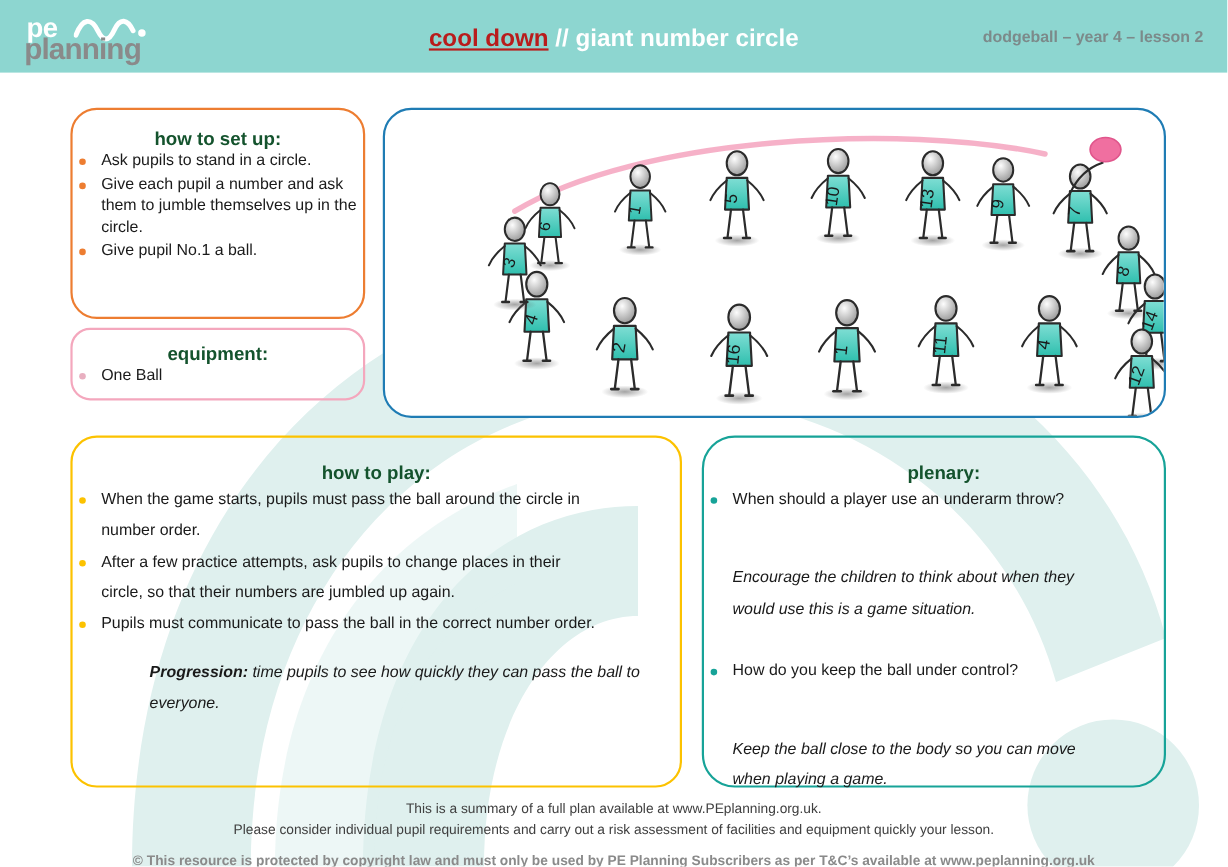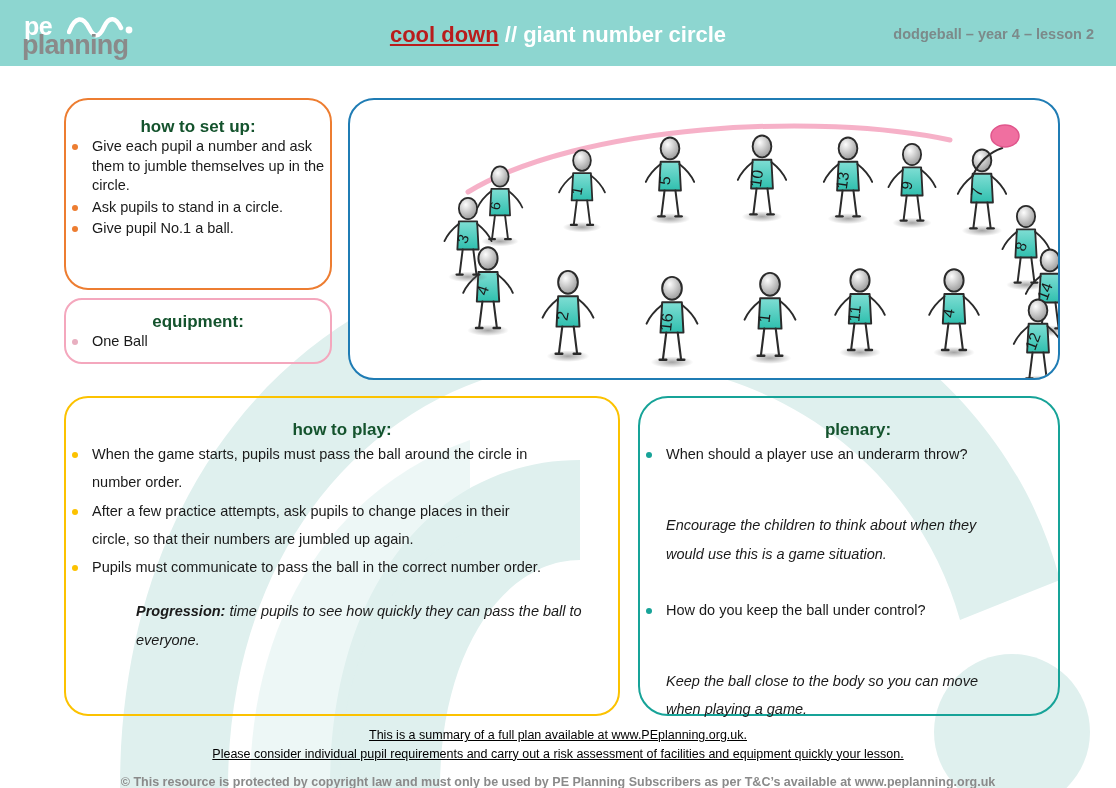--- a/index.html
+++ b/index.html
@@ -215,23 +215,22 @@
   
   .footer {
     position: absolute;
     left: 0; top: 726px;
     width: 1116px;
     text-align: center;
     z-index: 6;
   }
   .footer-line {
     font-size: 12.5px;
-    color: #000000;
+    color: #404040;
     line-height: 1.5;
-    text-decoration: underline;
   }
   .footer-copy {
     margin-top: 10px;
     font-size: 12.5px;
     font-weight: bold;
     color: #8a8a8a;
     line-height: 1.4;
   }
 </style>
 </head>
@@ -262,22 +261,22 @@
       <span class="title-main">cool down</span>
       <span class="title-sub">// giant number circle</span>
     </div>
 
     <div class="header-meta">dodgeball – year 4 – lesson 2</div>
   </div>
 
   <div class="card" id="card-setup">
     <div class="card-title">how to set up:</div>
     <ul class="bullets setup-list">
+      <li>Ask pupils to stand in a circle.</li>
       <li>Give each pupil a number and ask them to jumble themselves up in the circle.</li>
-      <li>Ask pupils to stand in a circle.</li>
       <li>Give pupil No.1 a ball.</li>
     </ul>
   </div>
 
   <div class="card" id="card-equipment">
     <div class="card-title">equipment:</div>
     <ul class="bullets equip-list">
       <li>One Ball</li>
     </ul>
   </div>

